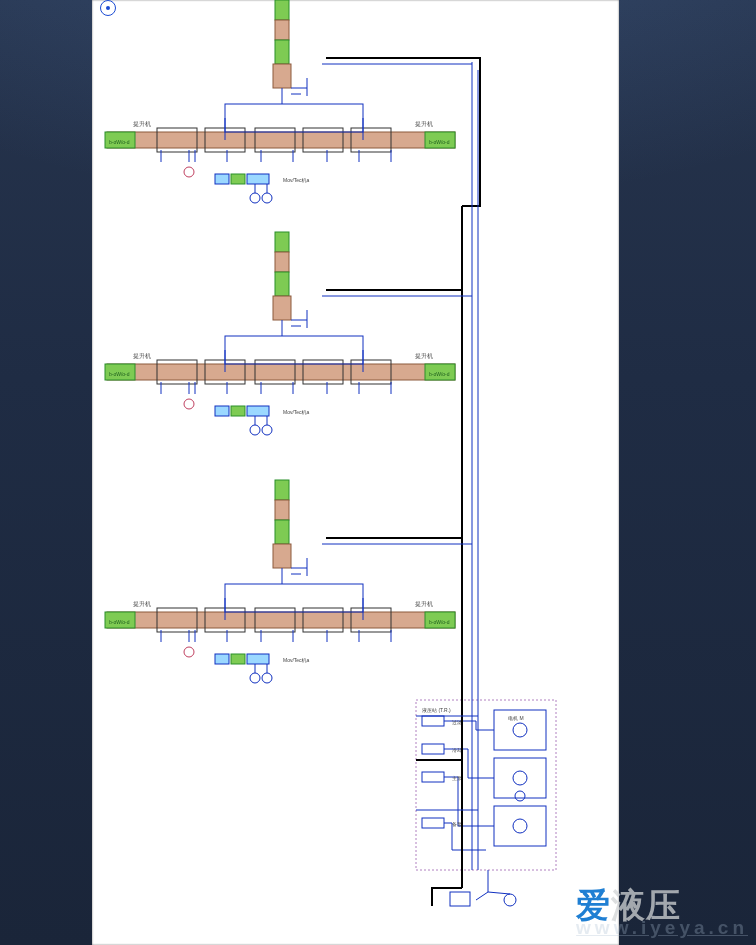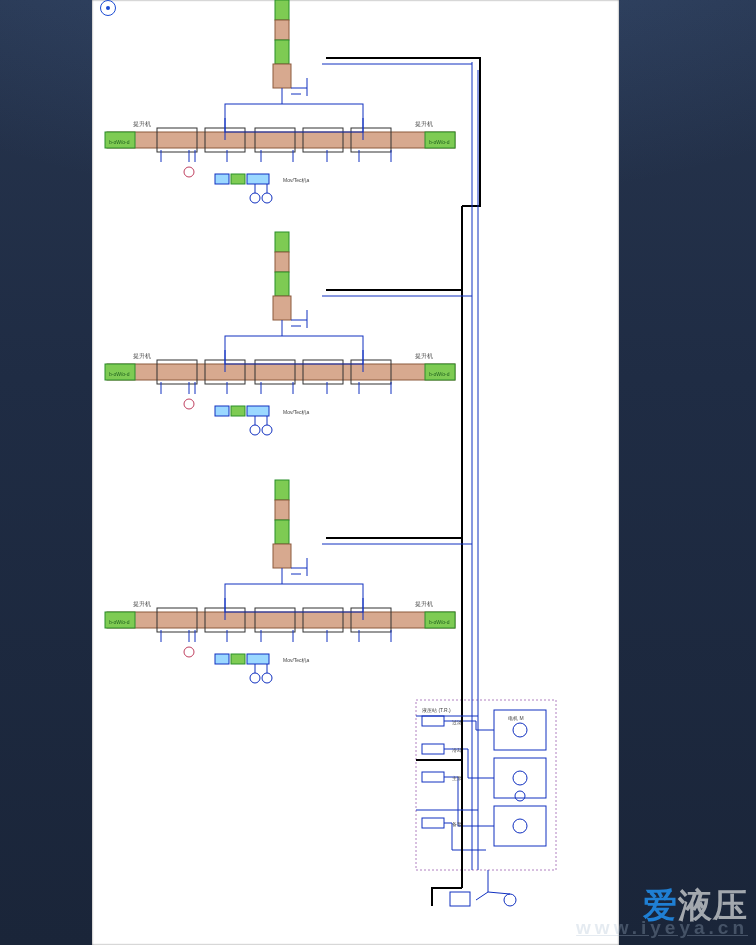--- a/index.html
+++ b/index.html
@@ -10,21 +10,21 @@
       radial-gradient(ellipse 140% 60% at 50% -20%, rgba(90,130,190,.35), rgba(0,0,0,0) 70%),
       linear-gradient(180deg,#26344d 0%, #1f2c44 40%, #1a2539 100%);
   }
   .page{
     position:absolute;left:92px;top:0;width:527px;height:945px;
     background:#fff;box-shadow:0 0 2px rgba(0,0,0,.6) inset;
   }
   svg{display:block}
   .watermark{
     position:absolute;right:8px;bottom:8px;
-    text-align:right;line-height:.95;user-select:none;pointer-events:none;
+    text-align:left;line-height:.95;user-select:none;pointer-events:none;
     font-weight:800;font-family:"Microsoft YaHei","PingFang SC",Arial,sans-serif;
   }
   .watermark .cn{
     font-size:34px;letter-spacing:1px;
     color:rgba(210,212,214,.75);
   }
   .watermark .cn .accent{color:#1f7fd3}
   .watermark .url{
     font-size:19px;letter-spacing:4px;margin-top:-2px;
     color:rgba(170,190,210,.30);

